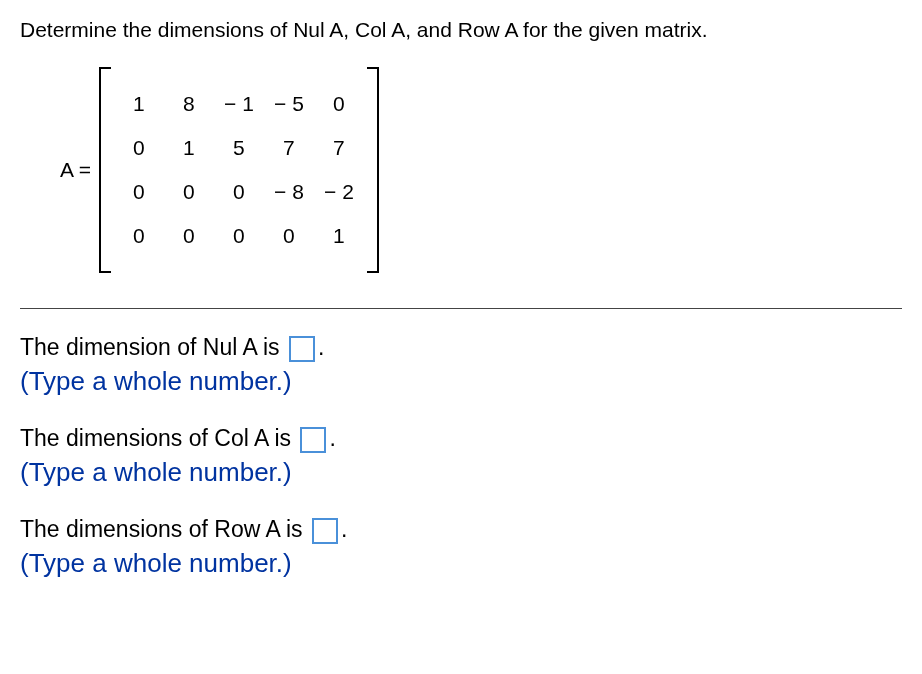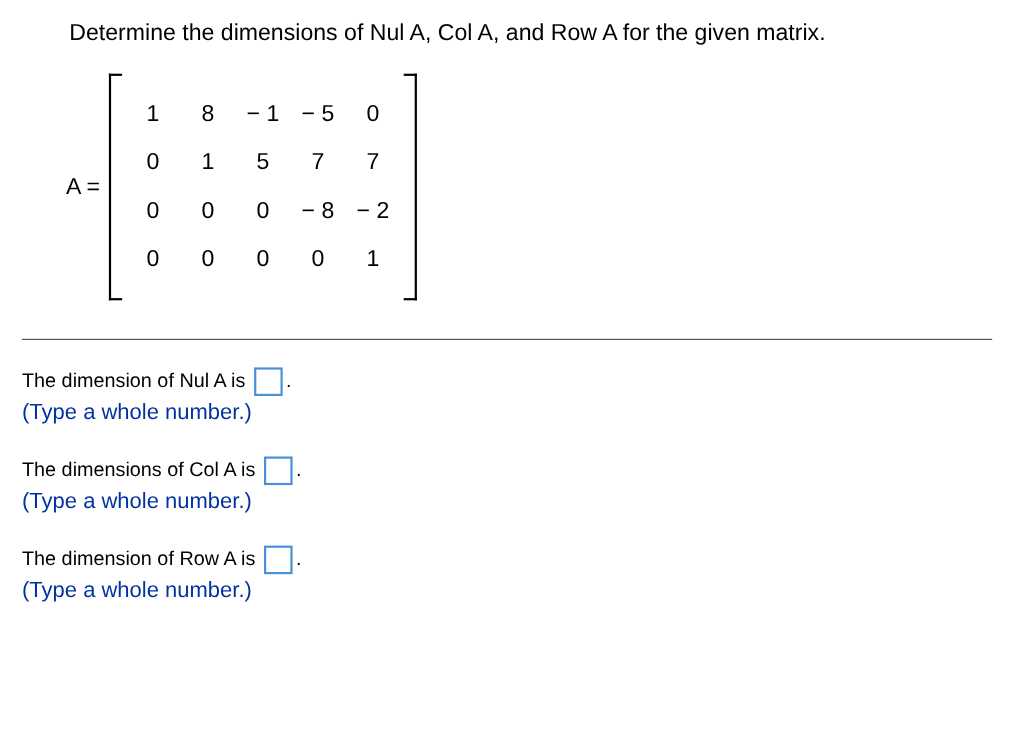--- a/index.html
+++ b/index.html
@@ -7,21 +7,20 @@
       font-size: 21px;
       margin: 0;
       padding: 18px 20px;
       color: #000;
       background: #fff;
       width: 922px;
       box-sizing: border-box;
     }
     .question-text {
       margin-bottom: 25px;
-      margin-left: 43px;
     }
     .matrix-container {
       display: flex;
       align-items: center;
       margin-left: 40px;
       margin-bottom: 35px;
     }
     .matrix-label {
       font-size: 21px;
       margin-right: 8px;
@@ -60,26 +59,26 @@
     }
     hr.divider {
       border: none;
       border-top: 1.5px solid #444;
       margin: 10px 0 25px 0;
     }
     .answer-block {
       margin-bottom: 28px;
     }
     .answer-line {
-      font-size: 18px;
+      font-size: 23px;
       margin-bottom: 4px;
     }
     .hint-text {
       color: #0033a0;
-      font-size: 20px;
+      font-size: 26px;
     }
     .answer-box {
       display: inline-block;
       width: 26px;
       height: 26px;
       border: 2px solid #4a90d9;
       vertical-align: middle;
       margin: 0 3px;
       background: #fff;
       box-sizing: border-box;
@@ -135,16 +134,16 @@
 
 <div class="answer-block">
   <div class="answer-line">
     <span>The dimensions of Col A is </span><span class="answer-box"></span><span>.</span>
   </div>
   <div class="hint-text">(Type a whole number.)</div>
 </div>
 
 <div class="answer-block">
   <div class="answer-line">
-    <span>The dimension of Row A is </span><span class="answer-box"></span><span>.</span>
+    <span>The dimensions of Row A is </span><span class="answer-box"></span><span>.</span>
   </div>
   <div class="hint-text">(Type a whole number.)</div>
 </div>
 
 </body></html>

